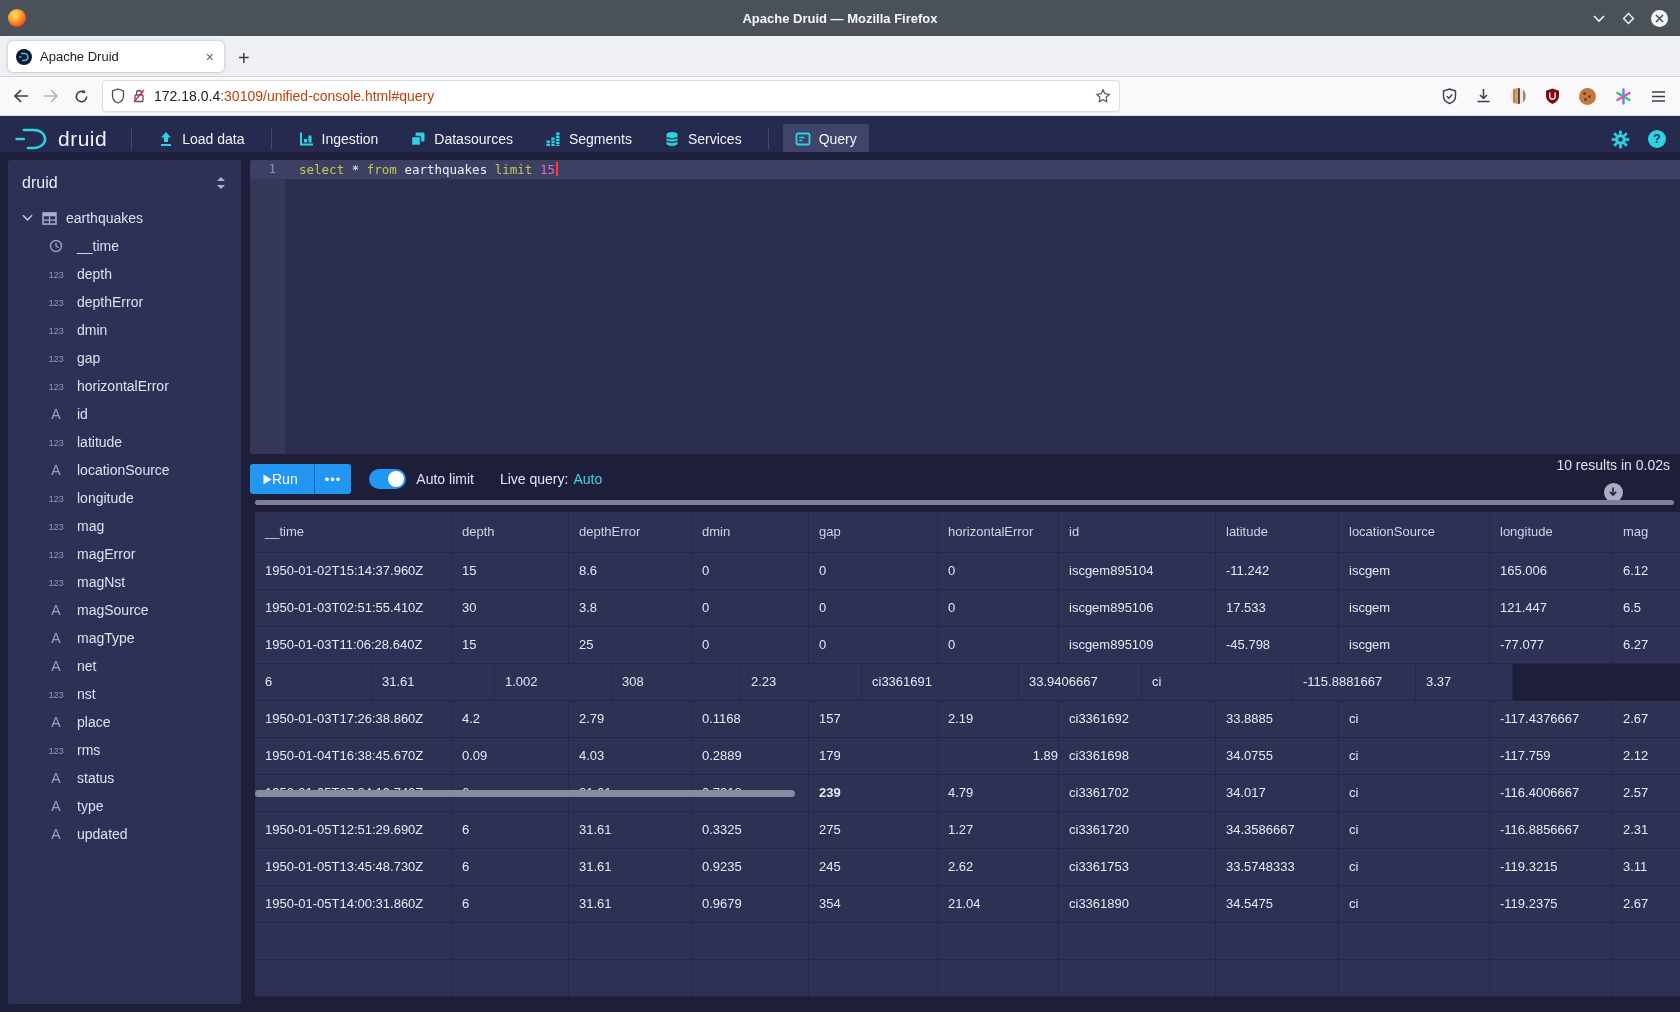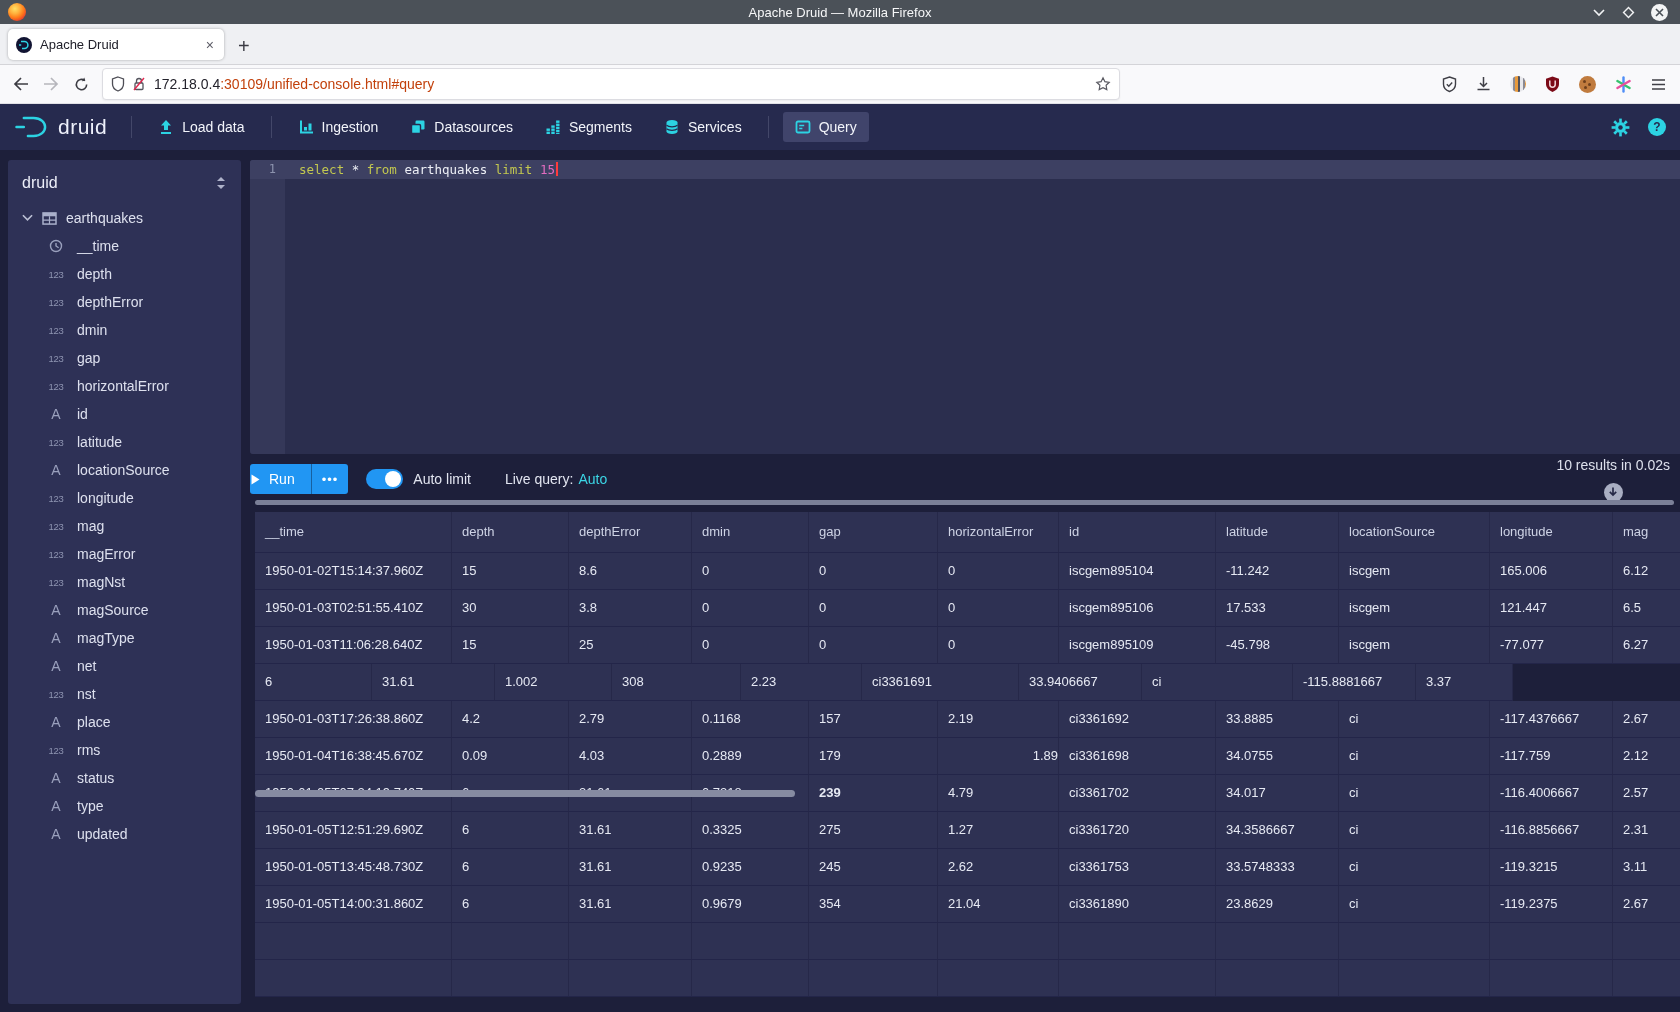--- a/index.html
+++ b/index.html
@@ -1,21 +1,21 @@
 <!DOCTYPE html>
 <html><head>
 <meta charset="utf-8">
 <style>
   html,body{margin:0;padding:0;}
   body{width:1680px;height:1012px;overflow:hidden;position:relative;
        font-family:"Liberation Sans", sans-serif;background:#1d1f3a;}
   svg{display:block;}
 
   
-  .titlebar{height:24px;background:#4b5158;display:flex;align-items:center;position:relative;}
+  .titlebar{height:36px;background:#4b5158;display:flex;align-items:center;position:relative;font-weight:bold;}
   .ff-logo{width:18px;height:18px;border-radius:50%;margin-left:8px;
     background:radial-gradient(circle at 38% 32%,#ffe066 0%,#ffb13d 30%,#ff7a1a 55%,#e8452c 75%,#a31d4d 100%);}
   .win-title{position:absolute;left:0;right:0;text-align:center;color:#f6f7f8;font-size:13px;}
   .win-controls{margin-left:auto;display:flex;align-items:center;gap:16px;padding-right:12px;z-index:2;}
   .close-circle{width:17px;height:17px;border-radius:50%;background:#f3f4f5;display:flex;align-items:center;justify-content:center;}
 
   .tabbar{height:40px;background:#eff0f3;display:flex;align-items:flex-end;border-bottom:1px solid #d4d4d8;}
   .tab{width:200px;height:31px;background:#ffffff;border-radius:5px;margin:0 0 4px 8px;display:flex;align-items:center;
        box-shadow:0 0 3px rgba(0,0,0,.3);padding:0 8px;}
   .tab-title{font-size:13px;color:#20202a;margin-left:8px;flex:1;white-space:nowrap;overflow:hidden;}
@@ -63,28 +63,28 @@
   .active-line{position:absolute;left:35px;right:0;top:0;height:19px;background:#3d4062;}
   .code-line{position:absolute;left:49px;top:0;height:19px;line-height:19px;
              font-family:"DejaVu Sans Mono",monospace;font-size:12.5px;white-space:pre;}
   .tok-keyword{color:#c3c84f;}
   .tok-plain{color:#eceef5;}
   .tok-number{color:#e26cc0;}
   .cursor{display:inline-block;width:2px;height:14px;background:#ff3b3b;vertical-align:-2px;margin-left:1px;}
 
   
   .runbar{position:absolute;left:1px;right:10px;top:312px;height:30px;display:flex;align-items:center;}
-  .btn-run{height:30px;background:#2196f3;color:#fff;font-size:14px;display:flex;align-items:center;gap:9px;
-           padding:0 16px 0 1px;border-radius:3px 0 0 3px;}
+  .btn-run{height:30px;background:#2196f3;color:#fff;font-size:14px;display:flex;align-items:center;
+           padding:0 16px 0 13px;border-radius:3px 0 0 3px;}
   .btn-more{height:30px;background:#2196f3;color:#fff;display:flex;align-items:center;padding:0 10px;
             border-radius:0 3px 3px 0;border-left:1px solid rgba(10,30,60,.45);font-size:13px;letter-spacing:1px;}
   .toggle{width:37px;height:20px;background:#2196f3;border-radius:10px;position:relative;margin-left:18px;}
   .toggle .knob{position:absolute;right:2px;top:2px;width:16px;height:16px;border-radius:50%;background:#fff;}
   .runbar-label{color:#e2e5f0;font-size:14px;margin-left:10px;}
-  .live-label{color:#e2e5f0;font-size:14px;margin-left:34px;text-align:center;}
+  .live-label{color:#e2e5f0;font-size:14px;margin-left:26px;text-align:center;}
   .live-value{color:#3bd5e5;margin-left:5px;font-size:14px;}
   .run-right{margin-left:auto;display:flex;align-items:center;gap:10px;flex-direction:column;}
   .results-summary{color:#dde0ec;font-size:14px;}
   .dl-circle{width:19px;height:19px;border-radius:50%;background:#a9aec2;display:flex;align-items:center;justify-content:center;}
 
   .splitter{position:absolute;left:6px;right:6px;top:348px;height:5px;background:#7b8098;border-radius:3px;}
 
   
   .results{position:absolute;left:6px;right:0;top:360px;bottom:0;overflow:hidden;font-size:13px;}
   .tr{display:flex;}
@@ -575,21 +575,21 @@
           <div class="td" style="width: 86px;">3.11</div>
         </div>
         <div class="tr">
           <div class="td" style="width: 186px;">1950-01-05T14:00:31.860Z</div>
           <div class="td" style="width: 106px;">6</div>
           <div class="td" style="width: 112px;">31.61</div>
           <div class="td" style="width: 106px;">0.9679</div>
           <div class="td" style="width: 118px;">354</div>
           <div class="td" style="width: 110px;">21.04</div>
           <div class="td" style="width: 146px;">ci3361890</div>
-          <div class="td" style="width: 112px;">23.8629</div>
+          <div class="td" style="width: 112px;">34.5475</div>
           <div class="td" style="width: 140px;">ci</div>
           <div class="td" style="width: 112px;">-119.2375</div>
           <div class="td" style="width: 86px;">2.67</div>
         </div>
         <div class="tr">
           <div class="td" style="width: 186px;"></div>
           <div class="td" style="width: 106px;"></div>
           <div class="td" style="width: 112px;"></div>
           <div class="td" style="width: 106px;"></div>
           <div class="td" style="width: 118px;"></div>

